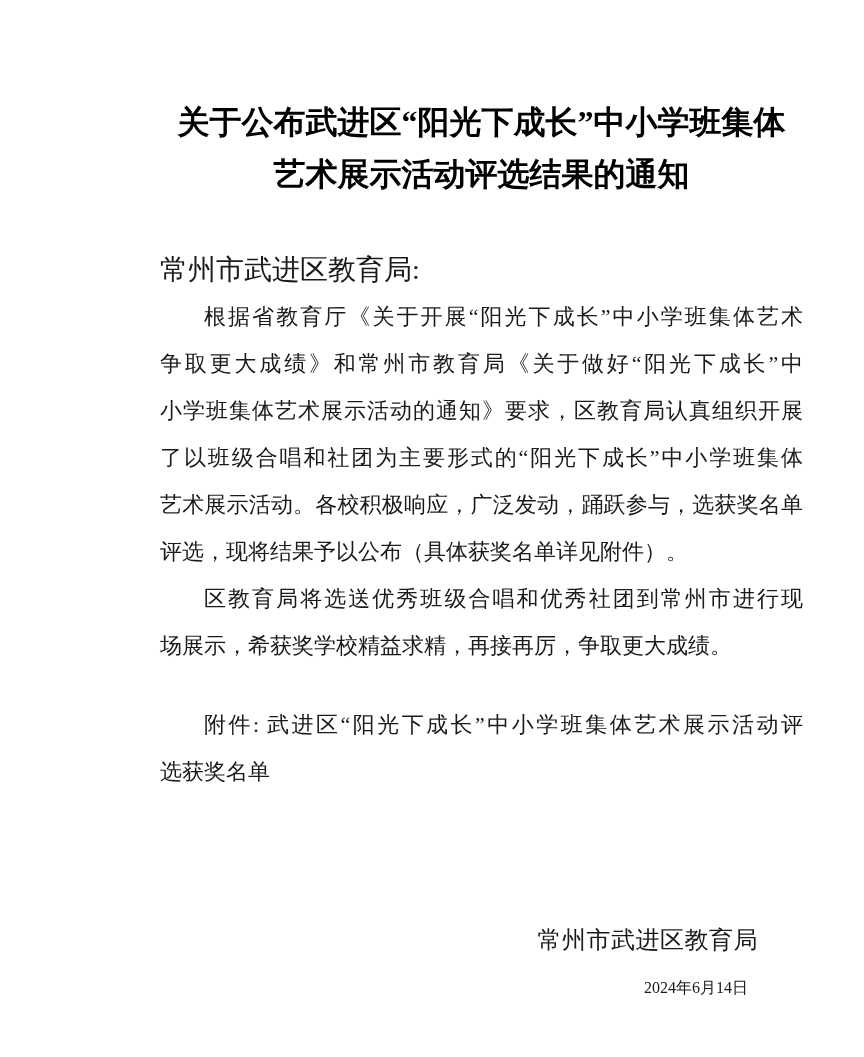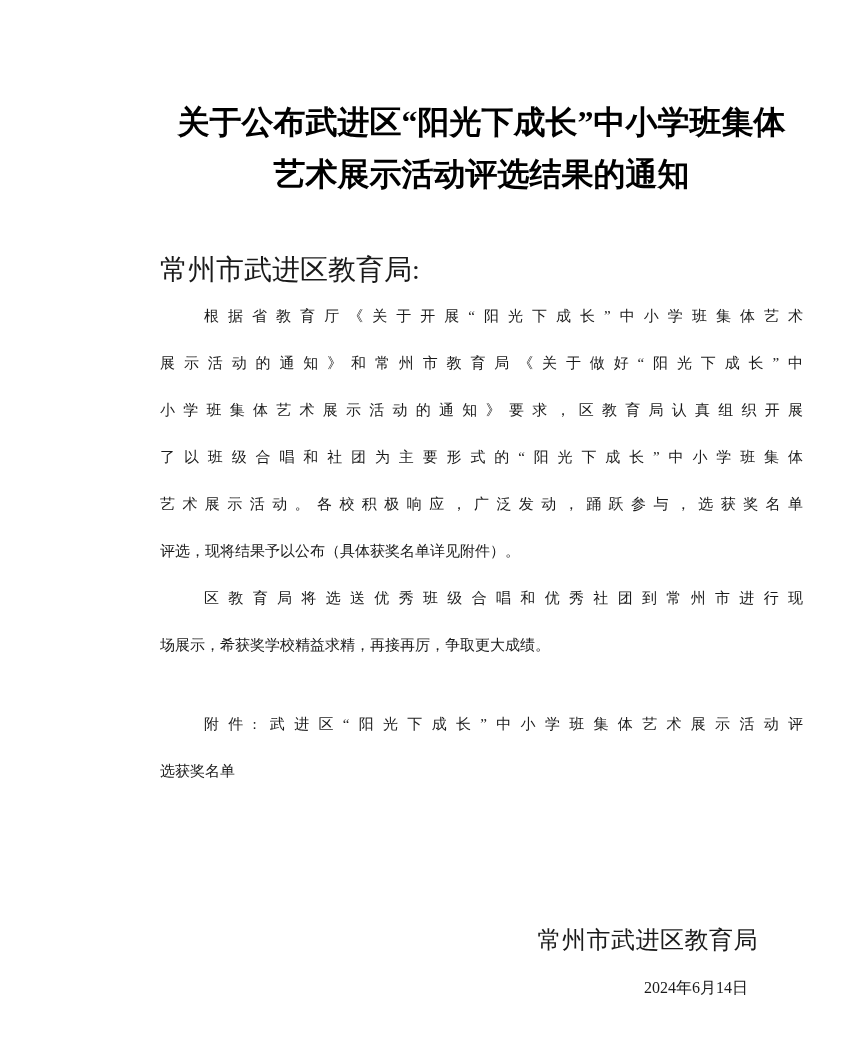--- a/index.html
+++ b/index.html
@@ -20,21 +20,21 @@
   }
   .title-block {
     text-align: center;
     font-weight: bold;
     color: #000000;
     font-size: 32px;
     line-height: 52px;
     margin-bottom: 46px;
   }
   .line {
-    font-size: 15px;
+    font-size: 22px;
     line-height: 47px;
     white-space: nowrap;
   }
   .salutation {
     font-size: 28px;
   }
   .justify {
     white-space: normal;
     text-align: justify;
     text-align-last: justify;
@@ -64,21 +64,21 @@
 
   <div class="title-block">
     <div>关于公布武进区“阳光下成长”中小学班集体</div>
     <div>艺术展示活动评选结果的通知</div>
   </div>
 
   <div class="line salutation">常州市武进区教育局:</div>
 
   <div class="para">
     <div class="line justify indent">根据省教育厅《关于开展“阳光下成长”中小学班集体艺术</div>
-    <div class="line justify">展示活动的通知》和常州市教育局《关于做好“阳光下成长”中</div>
+    <div class="line justify">争取更大成绩》和常州市教育局《关于做好“阳光下成长”中</div>
     <div class="line justify">小学班集体艺术展示活动的通知》要求，区教育局认真组织开展</div>
     <div class="line justify">了以班级合唱和社团为主要形式的“阳光下成长”中小学班集体</div>
     <div class="line justify">艺术展示活动。各校积极响应，广泛发动，踊跃参与，选获奖名单</div>
     <div class="line">评选，现将结果予以公布（具体获奖名单详见附件）。</div>
   </div>
 
   <div class="para">
     <div class="line justify indent">区教育局将选送优秀班级合唱和优秀社团到常州市进行现</div>
     <div class="line">场展示，希获奖学校精益求精，再接再厉，争取更大成绩。</div>
   </div>

